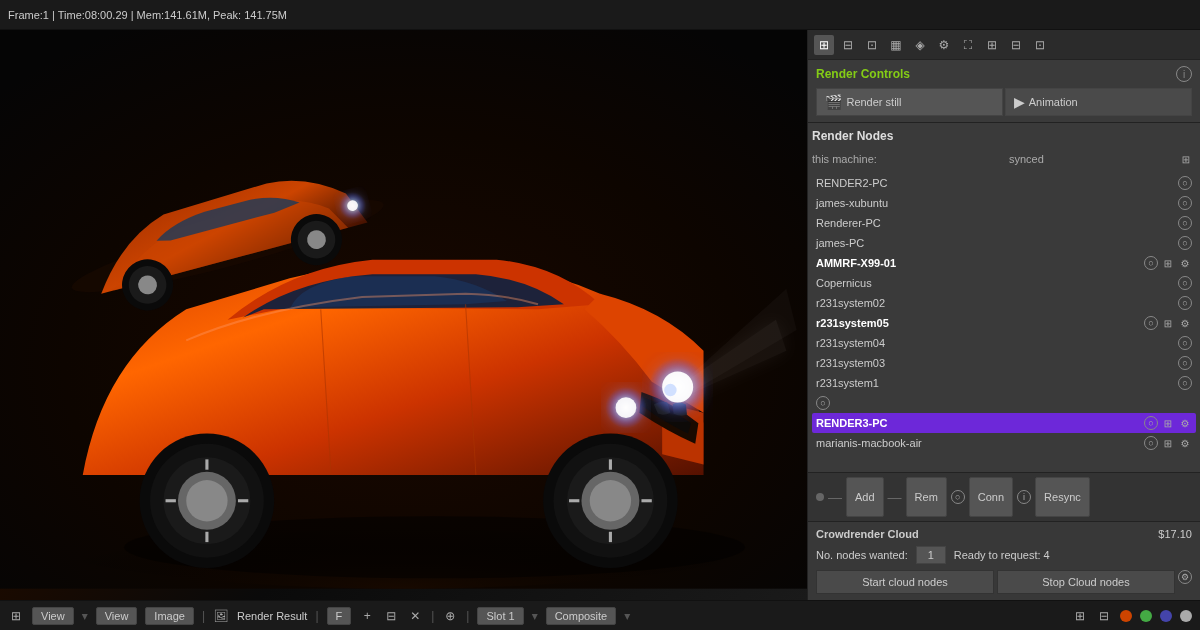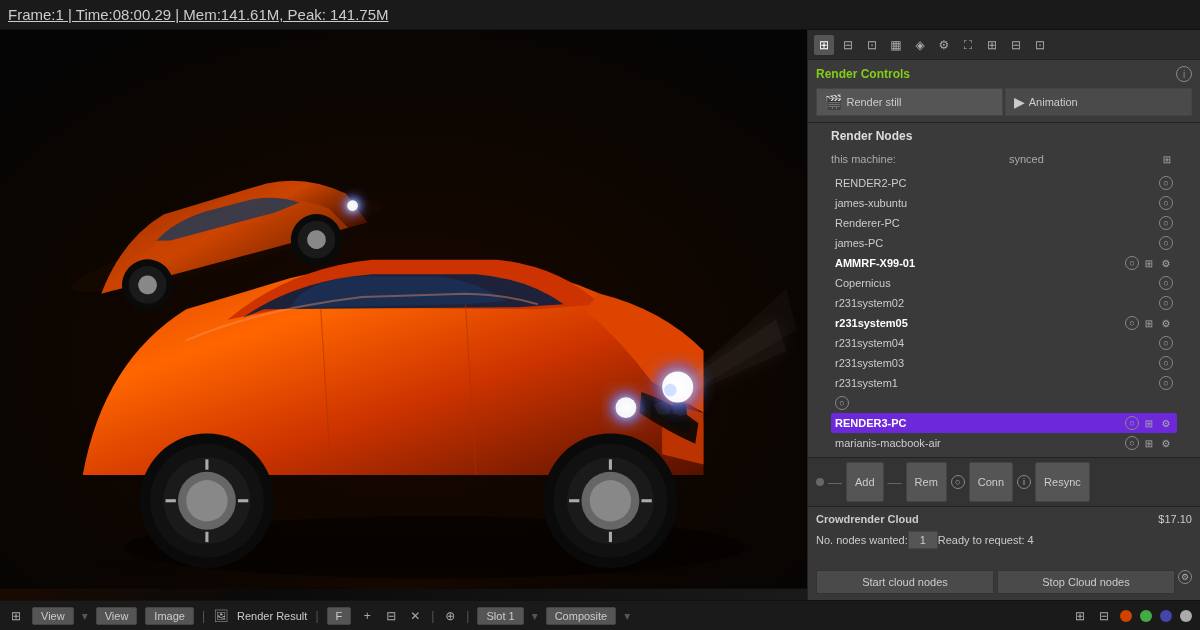--- a/index.html
+++ b/index.html
@@ -95,21 +95,21 @@
       cursor: pointer;
       display: flex;
       align-items: center;
       gap: 4px;
       font-size: 11px;
     }
 
     
     #render-nodes-section {
       flex: 1;
-      padding: 6px 23px;
+      padding: 6px 4px;
       overflow-y: auto;
     }
     #render-nodes-header {
       font-weight: bold;
       margin-bottom: 6px;
       font-size: 12px;
       color: #ddd;
     }
     #nodes-subheader {
       display: flex;
@@ -199,21 +199,22 @@
     }
     #cloud-details {
       display: flex;
       justify-content: space-between;
       margin-bottom: 6px;
       font-size: 11px;
     }
     #cloud-nodes-row {
       display: flex;
       align-items: center;
-      margin-bottom: 21px;
+      gap: 8px;
+      margin-bottom: 6px;
       font-size: 11px;
     }
     .cloud-num-input {
       width: 30px;
       background: #555;
       border: 1px solid #444;
       color: #ccc;
       padding: 2px 4px;
       font-size: 11px;
       text-align: center;
@@ -307,21 +308,21 @@
       justify-content: center;
       font-size: 9px;
       color: #aaa;
       cursor: pointer;
     }
   </style>
 </head>
 <body>
 
 <div id="top-bar">
-  <span style="font-size:15px;color:#ccc;text-decoration:underline;">Frame:1 | Time:08:00.29 | Mem:141.61M, Peak: 141.75M</span>
+  <span style="font-size:11px;color:#ccc;">Frame:1 | Time:08:00.29 | Mem:141.61M, Peak: 141.75M</span>
 </div>
 
 <div id="main-layout">
 
   <div id="render-view">
     <div id="car-render">
 
       <svg id="car-svg-area" viewBox="0 0 780 540" xmlns="http://www.w3.org/2000/svg">
 
         <defs>

